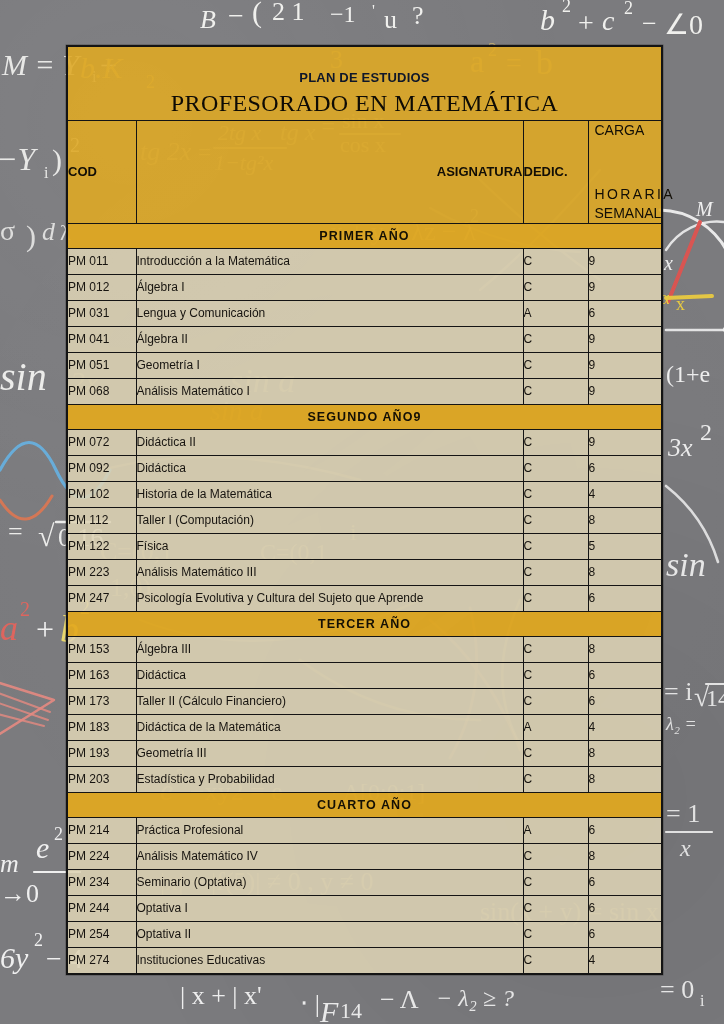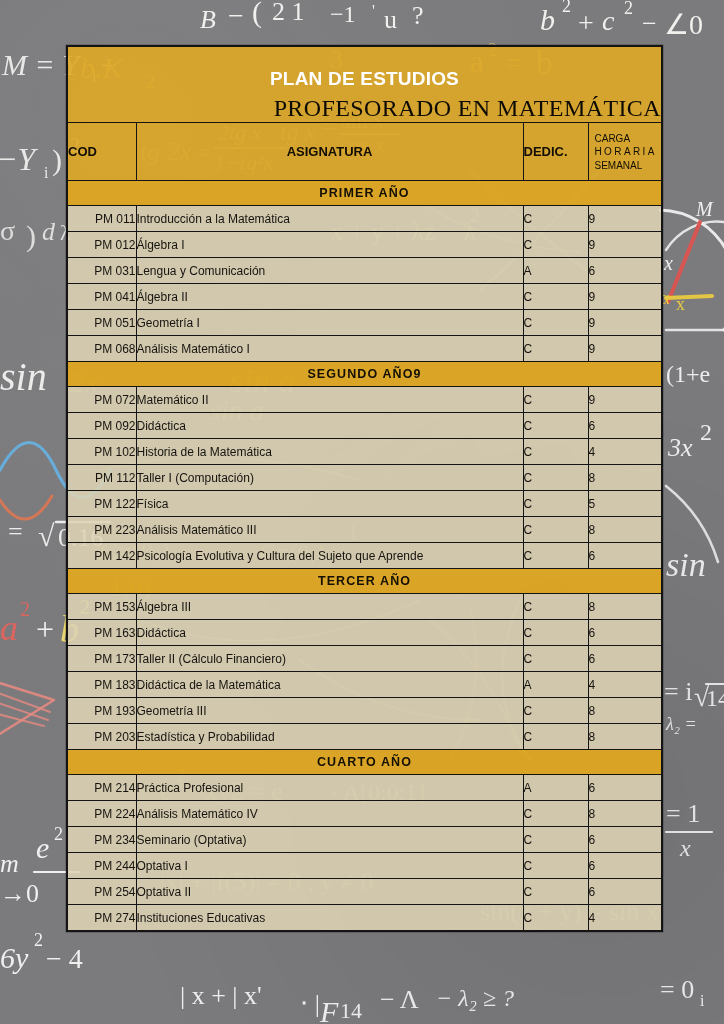--- a/index.html
+++ b/index.html
@@ -65,62 +65,61 @@
   
   .title-cell {
     background: rgba(222,168,38,0.90);
     height: 73px;
     text-align: center;
     padding: 6px 4px 10px 4px;
   }
   .title-small {
     font-family: "Liberation Sans", sans-serif;
     font-weight: bold;
-    font-size: 19px;
+    font-size: 13px;
     letter-spacing: .2px;
-    color: #ffffff;
+    color: #0f172a;
     line-height: 1.1;
     margin-top: 22px;
   }
   .title-big {
     font-family: "Liberation Serif", serif;
     font-size: 24px;
     font-weight: normal;
     color: #0e0b05;
     line-height: 1.15;
     margin-top: 5px;
     letter-spacing: .4px;
-    text-align: right;
   }
 
   
   .colhead {
     background: rgba(222,168,38,0.90);
     height: 58px;
   }
   .colhead .lbl {
     font-family: "Liberation Sans", sans-serif;
     font-weight: bold;
     font-size: 13px;
     color: #120e06;
     margin-left: 32px;
   }
   .colhead .lbl-cod     { padding-left: 8px; text-align: left; }
-  .colhead .lbl-asig    { text-align: center; }
+  .colhead .lbl-asig    { text-align: right; }
   .colhead .lbl-dedic   { text-align: left; }
   .carga-block {
     padding-left: 6px;
     text-align: left;
     font-family: "Liberation Sans", sans-serif;
-    font-size: 10px;
+    font-size: 14px;
     font-weight: normal;
     color: #120e06;
     line-height: 1.35;
   }
-  .carga-block .l2 { letter-spacing: 2.4px; }
+  .carga-block .l2 { letter-spacing: 2.4px; margin-top: 45px; }
 
   
   .section-row td {
     background: rgba(226,168,30,0.92);
     height: 24px;
     text-align: center;
     font-family: "Liberation Sans", sans-serif;
     font-weight: bold;
     font-size: 12.5px;
     letter-spacing: 1.1px;
@@ -129,21 +128,21 @@
   }
 
   
   .data-row td {
     background: rgba(221,211,180,0.88);
     height: 25px;
     font-family: "Liberation Sans", sans-serif;
     font-size: 12px;
     color: #171410;
   }
-  .data-row .cod   { padding-left: 9px; white-space: nowrap; text-align: right; }
+  .data-row .cod   { padding-left: 9px; white-space: nowrap; }
   .data-row .dedic { padding-left: 9px; }
   .data-row .carga { padding-left: 9px; }
 </style>
 </head>
 <body>
 
 <div id="stage">
 
   <svg id="chalkboard" viewBox="0 0 724 1024" xmlns="http://www.w3.org/2000/svg">
     <rect x="0" y="0" width="724" height="1024" fill="#7b7b7e"></rect>
@@ -366,21 +365,21 @@
           <td class="cod">PM 068</td>
           <td class="asignatura">Análisis Matemático I</td>
           <td class="dedic">C</td>
           <td class="carga">9</td>
         </tr>
         <tr class="section-row">
           <td colspan="4">SEGUNDO AÑO9</td>
         </tr>
         <tr class="data-row">
           <td class="cod">PM 072</td>
-          <td class="asignatura">Matemático II</td>
+          <td class="asignatura">Didáctica II</td>
           <td class="dedic">C</td>
           <td class="carga">9</td>
         </tr>
         <tr class="data-row">
           <td class="cod">PM 092</td>
           <td class="asignatura">Didáctica</td>
           <td class="dedic">C</td>
           <td class="carga">6</td>
         </tr>
         <tr class="data-row">
@@ -401,21 +400,21 @@
           <td class="dedic">C</td>
           <td class="carga">5</td>
         </tr>
         <tr class="data-row">
           <td class="cod">PM 223</td>
           <td class="asignatura">Análisis Matemático III</td>
           <td class="dedic">C</td>
           <td class="carga">8</td>
         </tr>
         <tr class="data-row">
-          <td class="cod">PM 142</td>
+          <td class="cod">PM 247</td>
           <td class="asignatura">Psicología Evolutiva y Cultura del Sujeto que Aprende</td>
           <td class="dedic">C</td>
           <td class="carga">6</td>
         </tr>
         <tr class="section-row">
           <td colspan="4">TERCER AÑO</td>
         </tr>
         <tr class="data-row">
           <td class="cod">PM 153</td>
           <td class="asignatura">Álgebra III</td>

